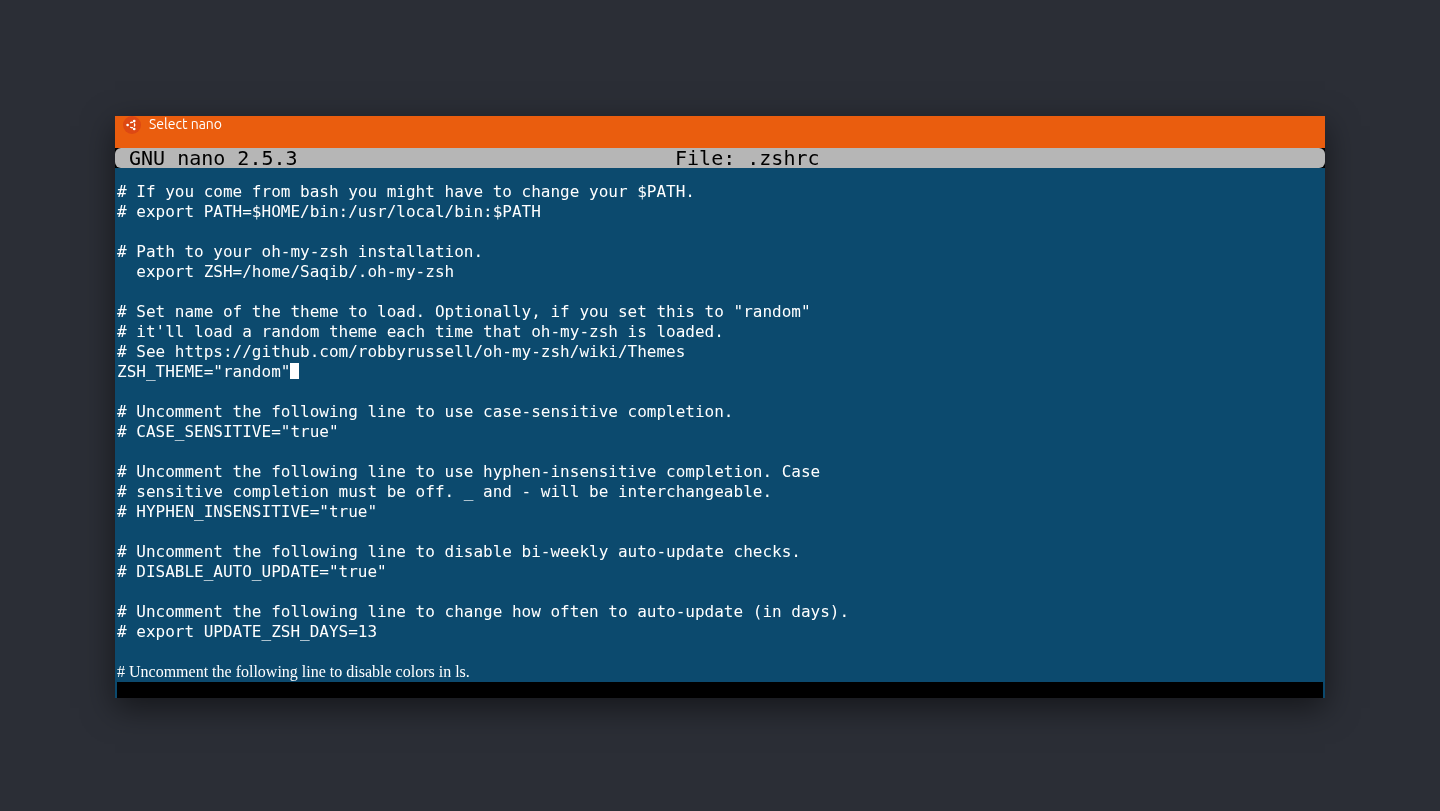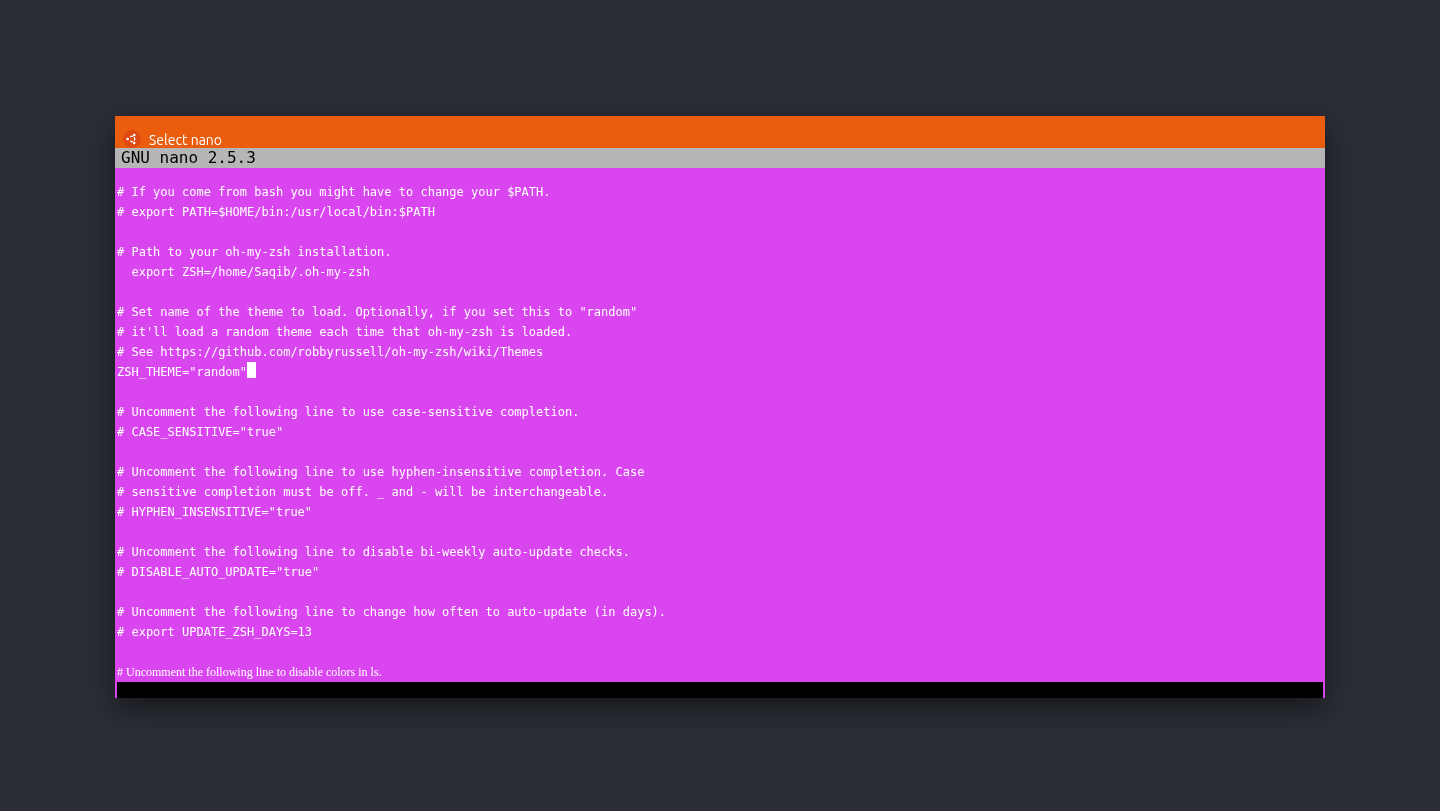--- a/index.html
+++ b/index.html
@@ -18,21 +18,21 @@
       background: #000;
       box-shadow: 0 10px 30px rgba(0,0,0,0.5);
       overflow: hidden;
       display: flex;
       flex-direction: column;
     }
     .titlebar {
       background: #ea5d0e;
       height: 32px;
       display: flex;
-      align-items: flex-end;
+      align-items: flex-start;
       padding: 0 8px;
       gap: 8px;
       color: #ffffff;
       font-family: "Ubuntu", "Cantarell", "Segoe UI", sans-serif;
       font-size: 14px;
       font-weight: 400;
     }
     .titlebar .ubuntu-logo {
       width: 18px; height: 18px;
       border-radius: 50%;
@@ -41,34 +41,35 @@
       display: inline-flex;
       align-items: center;
       justify-content: center;
       flex-shrink: 0;
     }
     .titlebar .ubuntu-logo svg { width: 14px; height: 14px; display: block; }
     .statusbar {
       background: #b6b6b6;
       color: #000000;
       height: 20px;
-      font-size: 16px;
+      font-size: 20px;
       line-height: 20px;
       white-space: pre;
-      padding: 0 0;
+      padding: 0 8px;
       font-family: "DejaVu Sans Mono", "Consolas", monospace;
       display: flex;
+      border-radius: 6px;
     }
     .statusbar .sb-left { flex: 0 0 auto; padding-left: 6px; }
     .statusbar .sb-center { flex: 1 1 auto; text-align: center; }
     .terminal {
       flex: 1 1 auto;
-      background: #d946ef;
+      background: #0c4a6e;
       color: #ffffff;
-      font-size: 12px;
+      font-size: 16px;
       line-height: 20px;
       padding: 14px 2px 0 2px;
       white-space: pre;
       overflow: hidden;
     }
     .terminal .line { min-height: 20px; }
     .cursor {
       display: inline-block;
       width: 9px; height: 16px;
       background: #ffffff;
@@ -101,18 +102,19 @@
           <path d="M17.8 12a5.8 5.8 0 0 0-1.12-3.43l-1.86 1.44c.36.58.58 1.26.58 1.99s-.22 1.41-.58 1.99l1.86 1.44A5.8 5.8 0 0 0 17.8 12z"></path>
           <path d="M12 17.8a5.74 5.74 0 0 0 2.28-.45l-.98-2.1c-.4.16-.84.25-1.3.25a3.5 3.5 0 0 1-2.33-.96l-1.44 1.86A5.8 5.8 0 0 0 12 17.8z"></path>
         </g>
       </svg>
     </span>
     <span>Select nano</span>
   </div>
 
   <div class="statusbar">
     <span class="sb-left">GNU nano 2.5.3</span>
+    <span class="sb-center">File: .zshrc</span>
     <span style="flex:0 0 120px"></span>
   </div>
 
   <div class="terminal" id="terminal"><div class="line"># If you come from bash you might have to change your $PATH.</div><div class="line"># export PATH=$HOME/bin:/usr/local/bin:$PATH</div><div class="line"></div><div class="line"># Path to your oh-my-zsh installation.</div><div class="line">  export ZSH=/home/Saqib/.oh-my-zsh</div><div class="line"></div><div class="line"># Set name of the theme to load. Optionally, if you set this to "random"</div><div class="line"># it'll load a random theme each time that oh-my-zsh is loaded.</div><div class="line"># See https://github.com/robbyrussell/oh-my-zsh/wiki/Themes</div><div class="line">ZSH_THEME="random"<span class="cursor"></span></div><div class="line"></div><div class="line"># Uncomment the following line to use case-sensitive completion.</div><div class="line"># CASE_SENSITIVE="true"</div><div class="line"></div><div class="line"># Uncomment the following line to use hyphen-insensitive completion. Case</div><div class="line"># sensitive completion must be off. _ and - will be interchangeable.</div><div class="line"># HYPHEN_INSENSITIVE="true"</div><div class="line"></div><div class="line"># Uncomment the following line to disable bi-weekly auto-update checks.</div><div class="line"># DISABLE_AUTO_UPDATE="true"</div><div class="line"></div><div class="line"># Uncomment the following line to change how often to auto-update (in days).</div><div class="line"># export UPDATE_ZSH_DAYS=13</div><div class="line"></div><div class="line lastline"># Uncomment the following line to disable colors in ls.</div></div>
 
 </div>
 
 </body></html>

